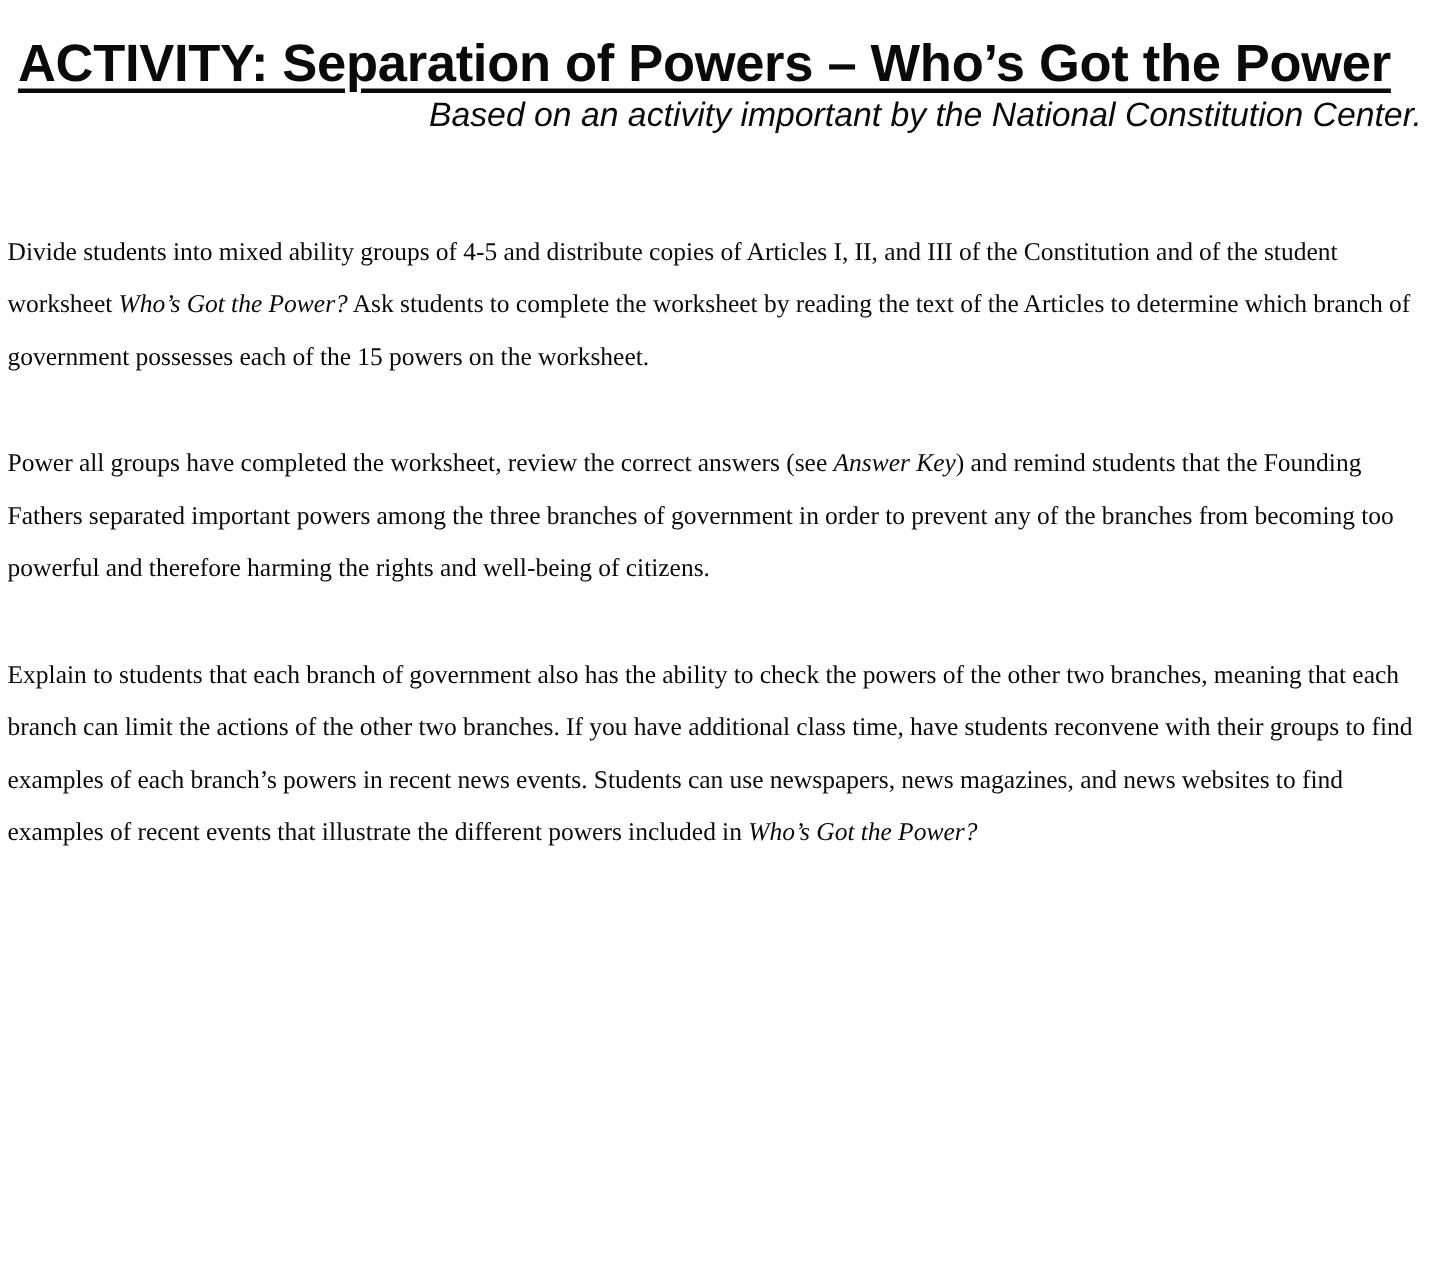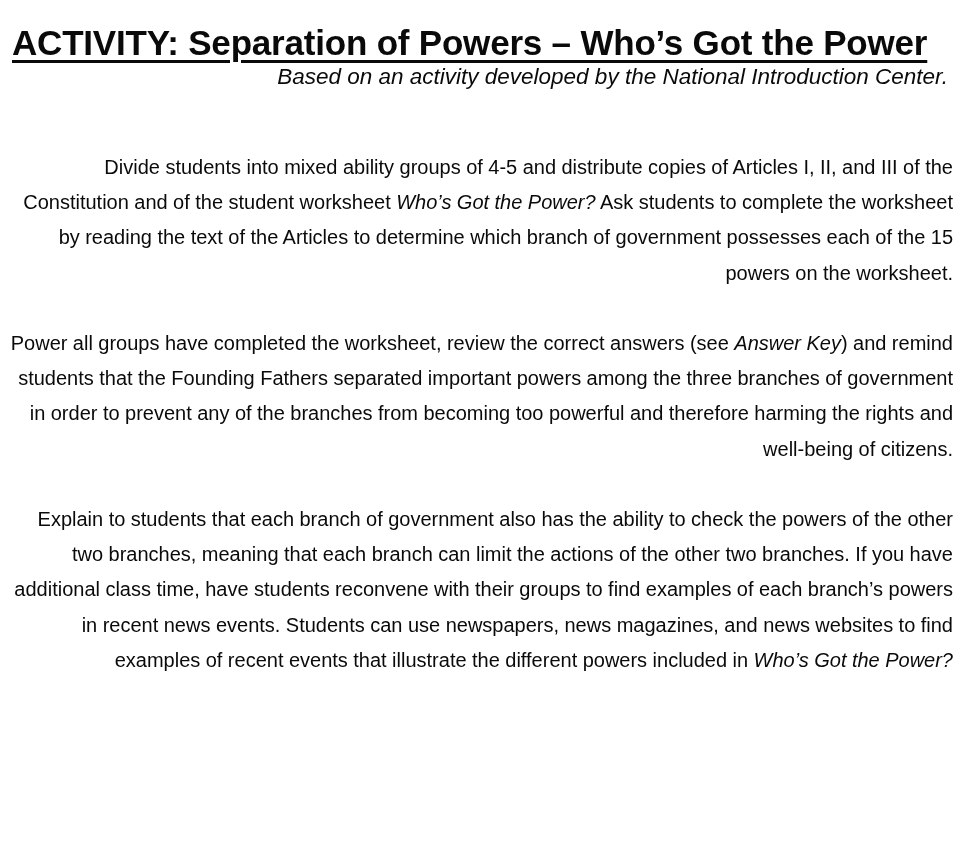--- a/index.html
+++ b/index.html
@@ -69,42 +69,43 @@
     text-underline-offset: 3px;
     text-decoration-thickness: 1.6px;
     display: inline-block;
     margin: 0;
     font-weight: normal;
     white-space: nowrap;
   }
 
   p.para {
     margin: 0;
-    font-size: 20px;
+    font-size: 17px;
     line-height: 35.2px;
-    text-align: right;
+    text-align: left;
     word-spacing: -0.1px;
+    font-family: Liberation Serif, serif;
   }
 
   .spacer-line {
     height: 35.2px;
   }
 
   em {
     font-style: italic;
   }
 </style>
 </head>
 <body>
 
 <div class="page">
 
   <h1 class="doc-title">ACTIVITY: Separation of Powers – Who’s Got the Power</h1>
 
-  <div class="doc-subtitle">Based on an activity developed by the National Introduction Center.</div>
+  <div class="doc-subtitle">Based on an activity important by the National Constitution Center.</div>
 
   <div class="body-block">
 
 
     <p class="para"><span>Divide students into mixed ability groups of 4-5 and distribute copies of Articles I, II, and III of the Constitution and of the student worksheet </span><em>Who’s Got the Power?</em><span> Ask students to complete the worksheet by reading the text of the Articles to determine which branch of government possesses each of the 15 powers on the worksheet.</span></p>
 
     <div class="spacer-line"></div>
 
     <p class="para"><span>Power all groups have completed the worksheet, review the correct answers (see </span><em>Answer Key</em><span>) and remind students that the Founding Fathers separated important powers among the three branches of government in order to prevent any of the branches from becoming too powerful and therefore harming the rights and well-being of citizens.</span></p>
 

